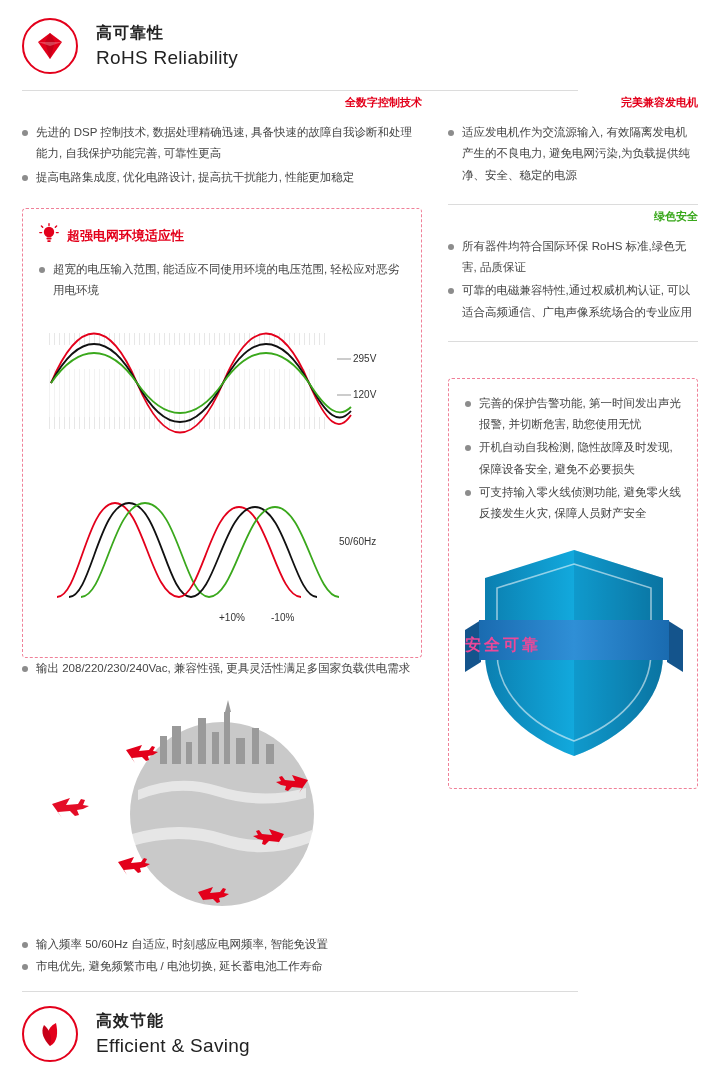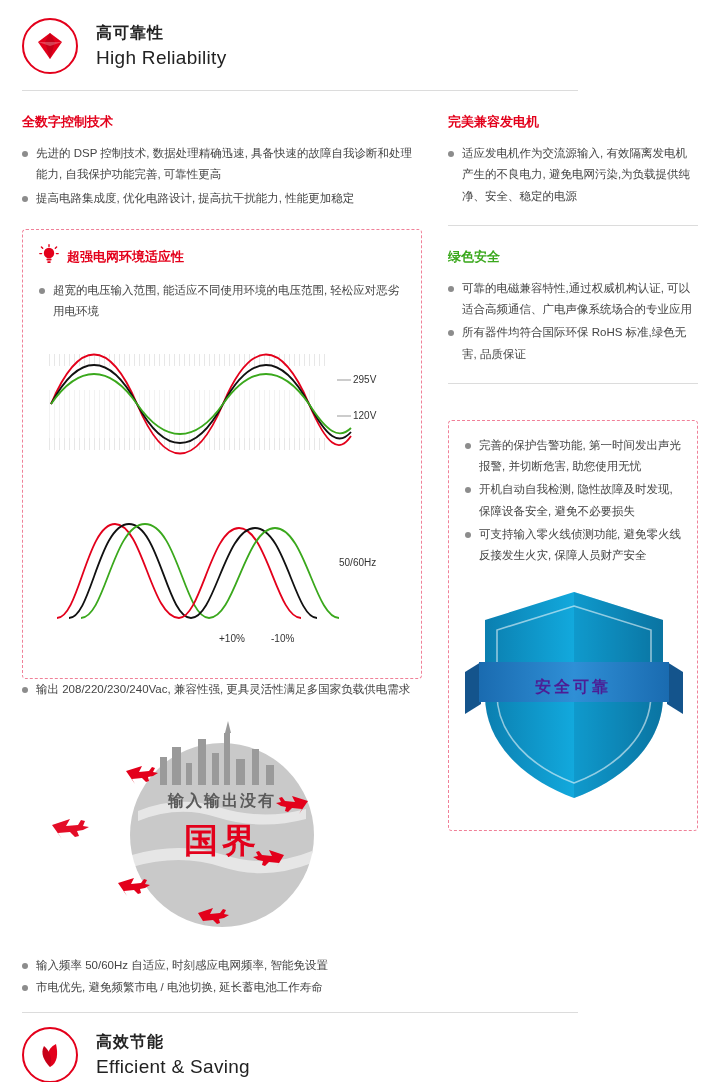--- a/index.html
+++ b/index.html
@@ -47,23 +47,24 @@
   .columns {
     display: flex;
     padding: 0 22px;
     gap: 26px;
   }
   .col-left { width: 400px; flex: 0 0 400px; }
   .col-right { width: 250px; flex: 1 1 auto; }
 
   .sub-title {
     color: #e3001b;
-    font-size: 13px;
+    font-size: 11px;
     font-weight: bold;
-    margin: 22px 0 12px 0;
+    margin: 4px 0 12px 0;
+    text-align: right;
   }
   .bullets { margin: 0; padding: 0; list-style: none; }
   .bullets li {
     position: relative;
     font-size: 11.5px;
     line-height: 1.85;
     color: #444;
     padding-left: 14px;
     margin-bottom: 2px;
   }
@@ -128,24 +129,24 @@
   
   .shield-wrap {
     position: relative;
     height: 230px;
     margin-top: 18px;
   }
   .shield-banner-text {
     position: absolute;
     left: 0; right: 0;
     top: 93px;
-    text-align: center;
+    text-align: left;
     font-size: 16px;
     font-weight: bold;
-    color: #4c1d95;
+    color: #ec4899;
     letter-spacing: 3px;
   }
 
   
   .footer-sep {
     border: 0; border-top: 1px solid #dcdcdc;
     margin: 12px 22px 0 22px;
   }
   .footer-header { padding-top: 14px; }
 </style>
@@ -157,21 +158,21 @@
   <div class="section-header">
     <div class="badge">
       <svg width="34" height="34" viewBox="0 0 34 34" aria-hidden="true">
         <polygon points="17,4 29,13 17,30 5,13" fill="#e3001b"></polygon>
         <polygon points="17,4 22,13 17,30 12,13" fill="#c70018"></polygon>
         <polygon points="5,13 29,13 17,17" fill="#ffffff" opacity="0.25"></polygon>
       </svg>
     </div>
     <div class="header-titles">
       <div class="header-cn">高可靠性</div>
-      <div class="header-en">High Reliability</div>
+      <div class="header-en">RoHS Reliability</div>
     </div>
   </div>
 
   <hr class="hr">
 
   <div class="columns">
 
     <div class="col-left">
 
       <div class="sub-title">全数字控制技术</div>
@@ -265,45 +266,41 @@
           </g>
           <g fill="#e3001b">
             <path d="M30,120 l18,-6 l-4,7 l12,-1 l3,-5 l4,1 l-2,5 l6,1 l-6,3 l-6,1 l2,5 l-4,1 l-5,-5 l-12,1 l4,6 z" opacity="0.95"></path>
             <path d="M104,66 l16,-5 l-3,6 l10,-1 l3,-4 l3,1 l-2,4 l5,1 l-5,3 l-5,1 l1,4 l-3,1 l-4,-4 l-10,1 l3,5 z"></path>
             <path d="M286,96 l-16,-5 l3,6 l-10,-1 l-3,-4 l-3,1 l2,4 l-5,1 l5,3 l5,1 l-1,4 l3,1 l4,-4 l10,1 l-3,5 z"></path>
             <path d="M262,150 l-15,-5 l3,6 l-10,-1 l-3,-4 l-3,1 l2,4 l-5,1 l5,3 l5,1 l-1,4 l3,1 l4,-4 l10,1 l-3,5 z"></path>
             <path d="M96,178 l16,-5 l-3,6 l10,-1 l3,-4 l3,1 l-2,4 l5,1 l-5,3 l-5,1 l1,4 l-3,1 l-4,-4 l-10,1 l3,5 z"></path>
             <path d="M176,208 l15,-5 l-3,6 l10,-1 l3,-4 l3,1 l-2,4 l5,1 l-5,3 l-5,1 l1,4 l-3,1 l-4,-4 l-10,1 l3,5 z"></path>
           </g>
         </svg>
-        <div class="globe-text">
-          <div class="globe-cn-small">输入输出没有</div>
-          <div class="globe-cn-big">国界</div>
-        </div>
       </div>
 
       <ul class="bullets tight">
         <li>输入频率 50/60Hz 自适应, 时刻感应电网频率, 智能免设置</li>
         <li>市电优先, 避免频繁市电 / 电池切换, 延长蓄电池工作寿命</li>
       </ul>
     </div>
 
     <div class="col-right">
 
       <div class="sub-title">完美兼容发电机</div>
       <ul class="bullets">
         <li>适应发电机作为交流源输入, 有效隔离发电机产生的不良电力, 避免电网污染,为负载提供纯净、安全、稳定的电源</li>
       </ul>
 
       <hr class="divider-right">
 
       <div class="sub-title" style="color:#3aa81c">绿色安全</div>
       <ul class="bullets">
+        <li>所有器件均符合国际环保 RoHS 标准,绿色无害, 品质保证</li>
         <li>可靠的电磁兼容特性,通过权威机构认证, 可以适合高频通信、广电声像系统场合的专业应用</li>
-        <li>所有器件均符合国际环保 RoHS 标准,绿色无害, 品质保证</li>
       </ul>
 
       <hr class="divider-right">
 
       <div class="dashed-box" style="margin-top:36px">
         <ul class="bullets">
           <li>完善的保护告警功能, 第一时间发出声光报警, 并切断危害, 助您使用无忧</li>
           <li>开机自动自我检测, 隐性故障及时发现, 保障设备安全, 避免不必要损失</li>
           <li>可支持输入零火线侦测功能, 避免零火线反接发生火灾, 保障人员财产安全</li>
         </ul>

